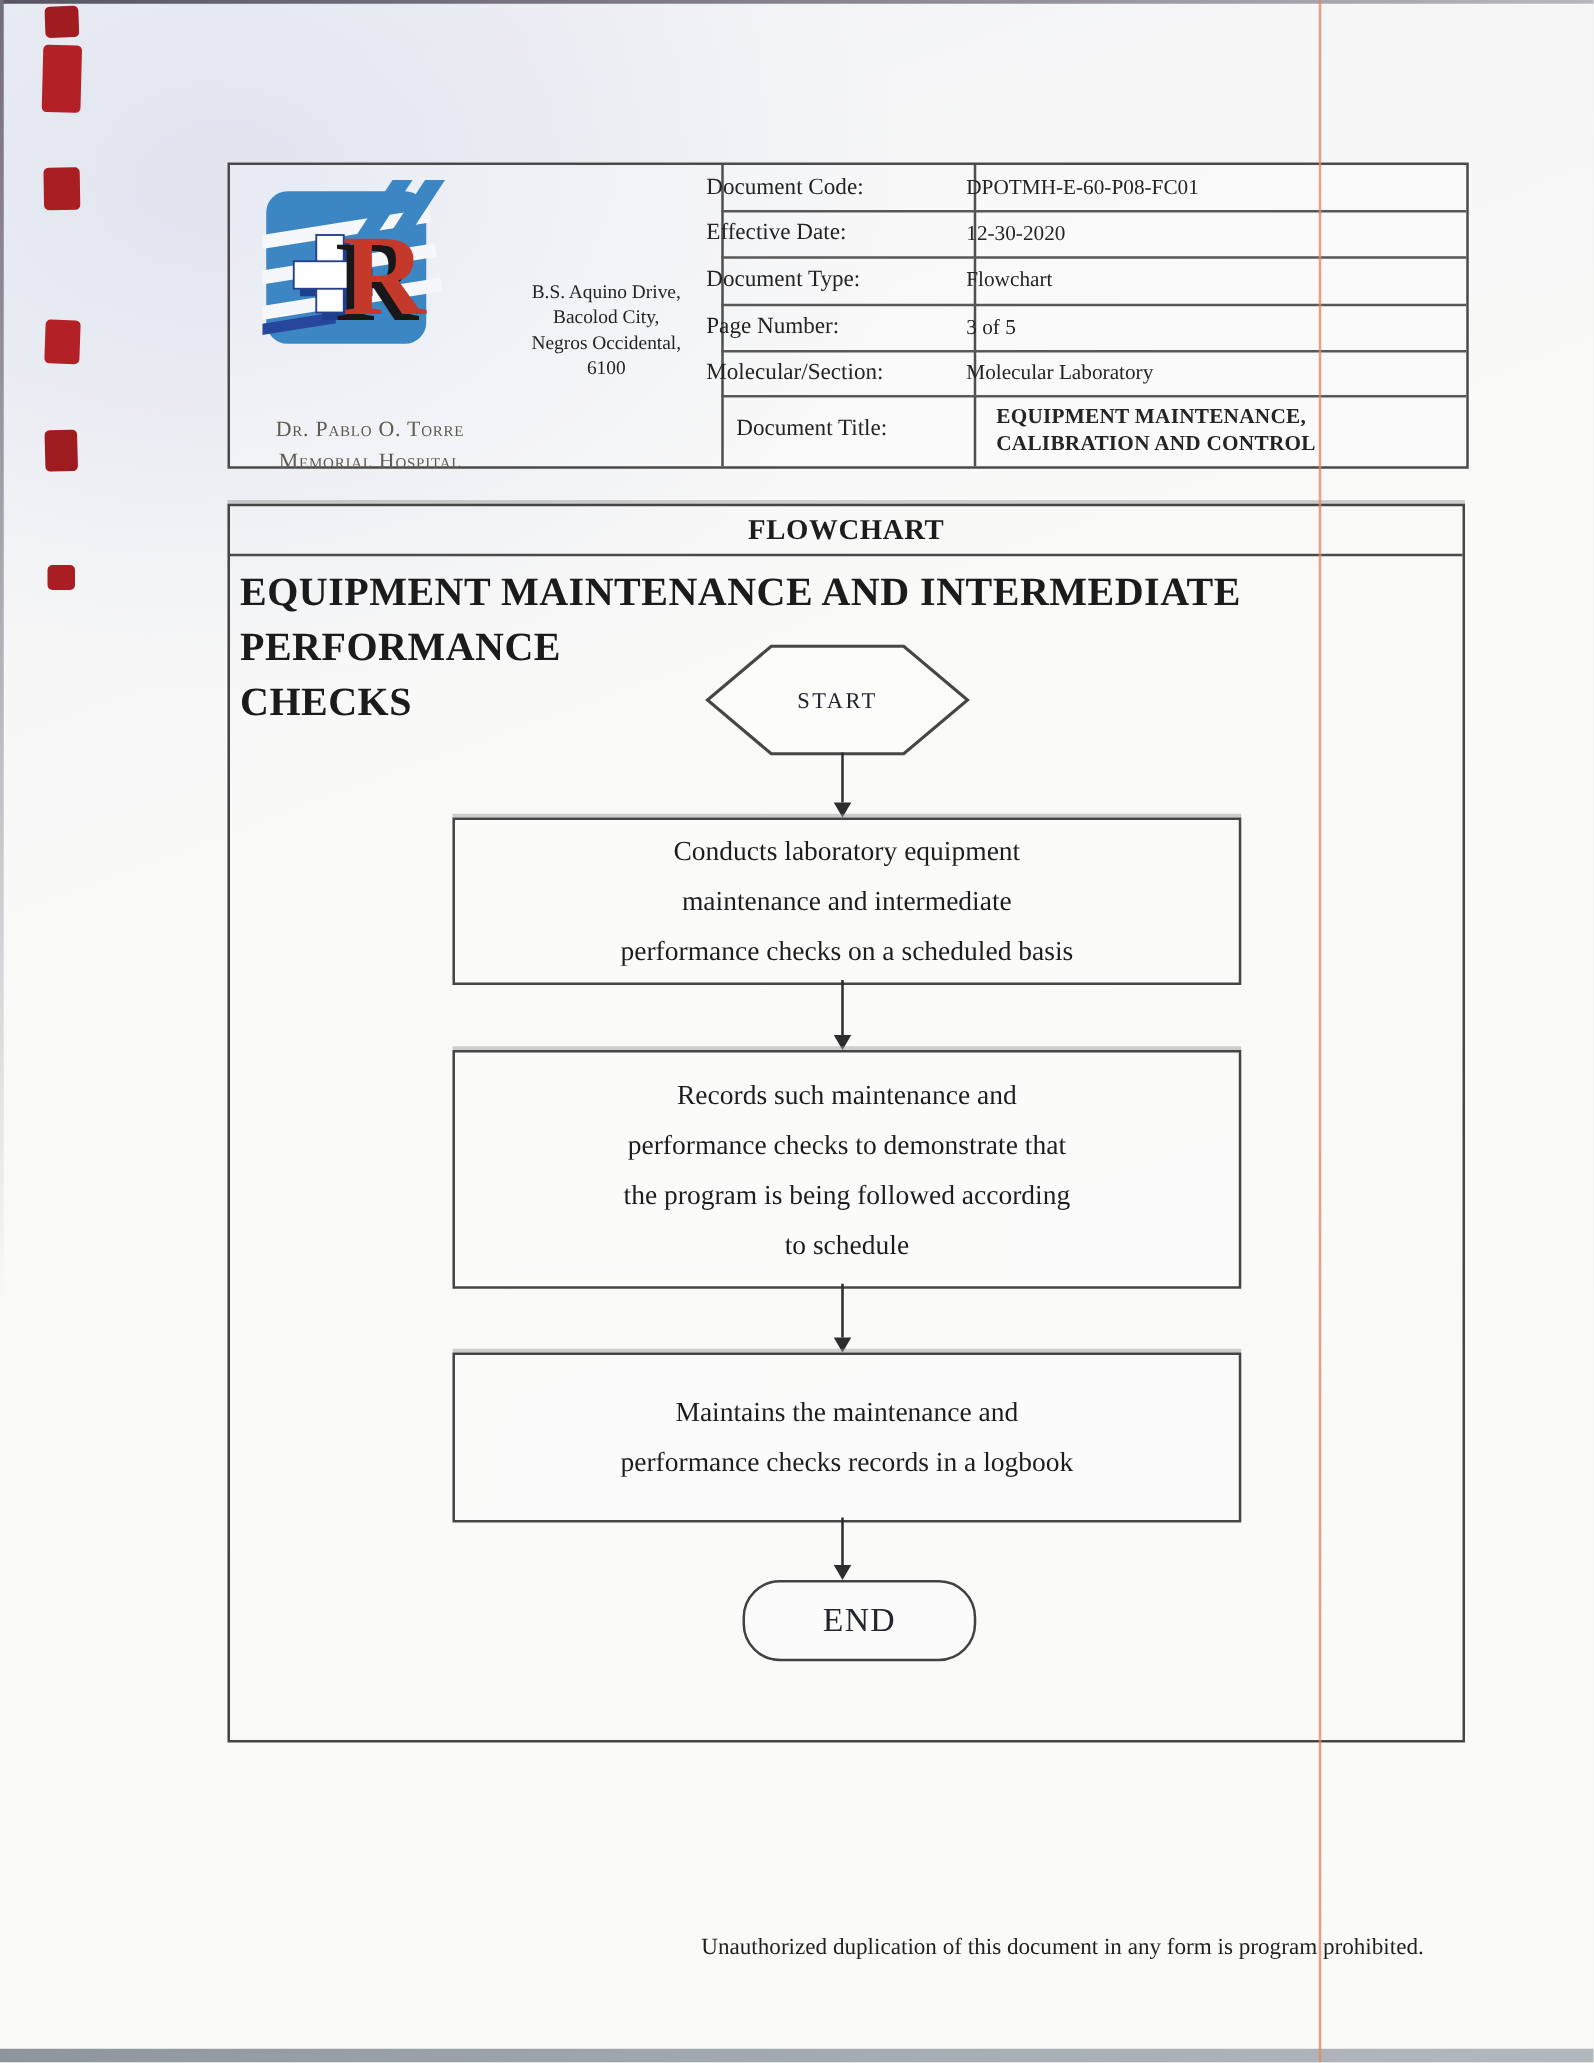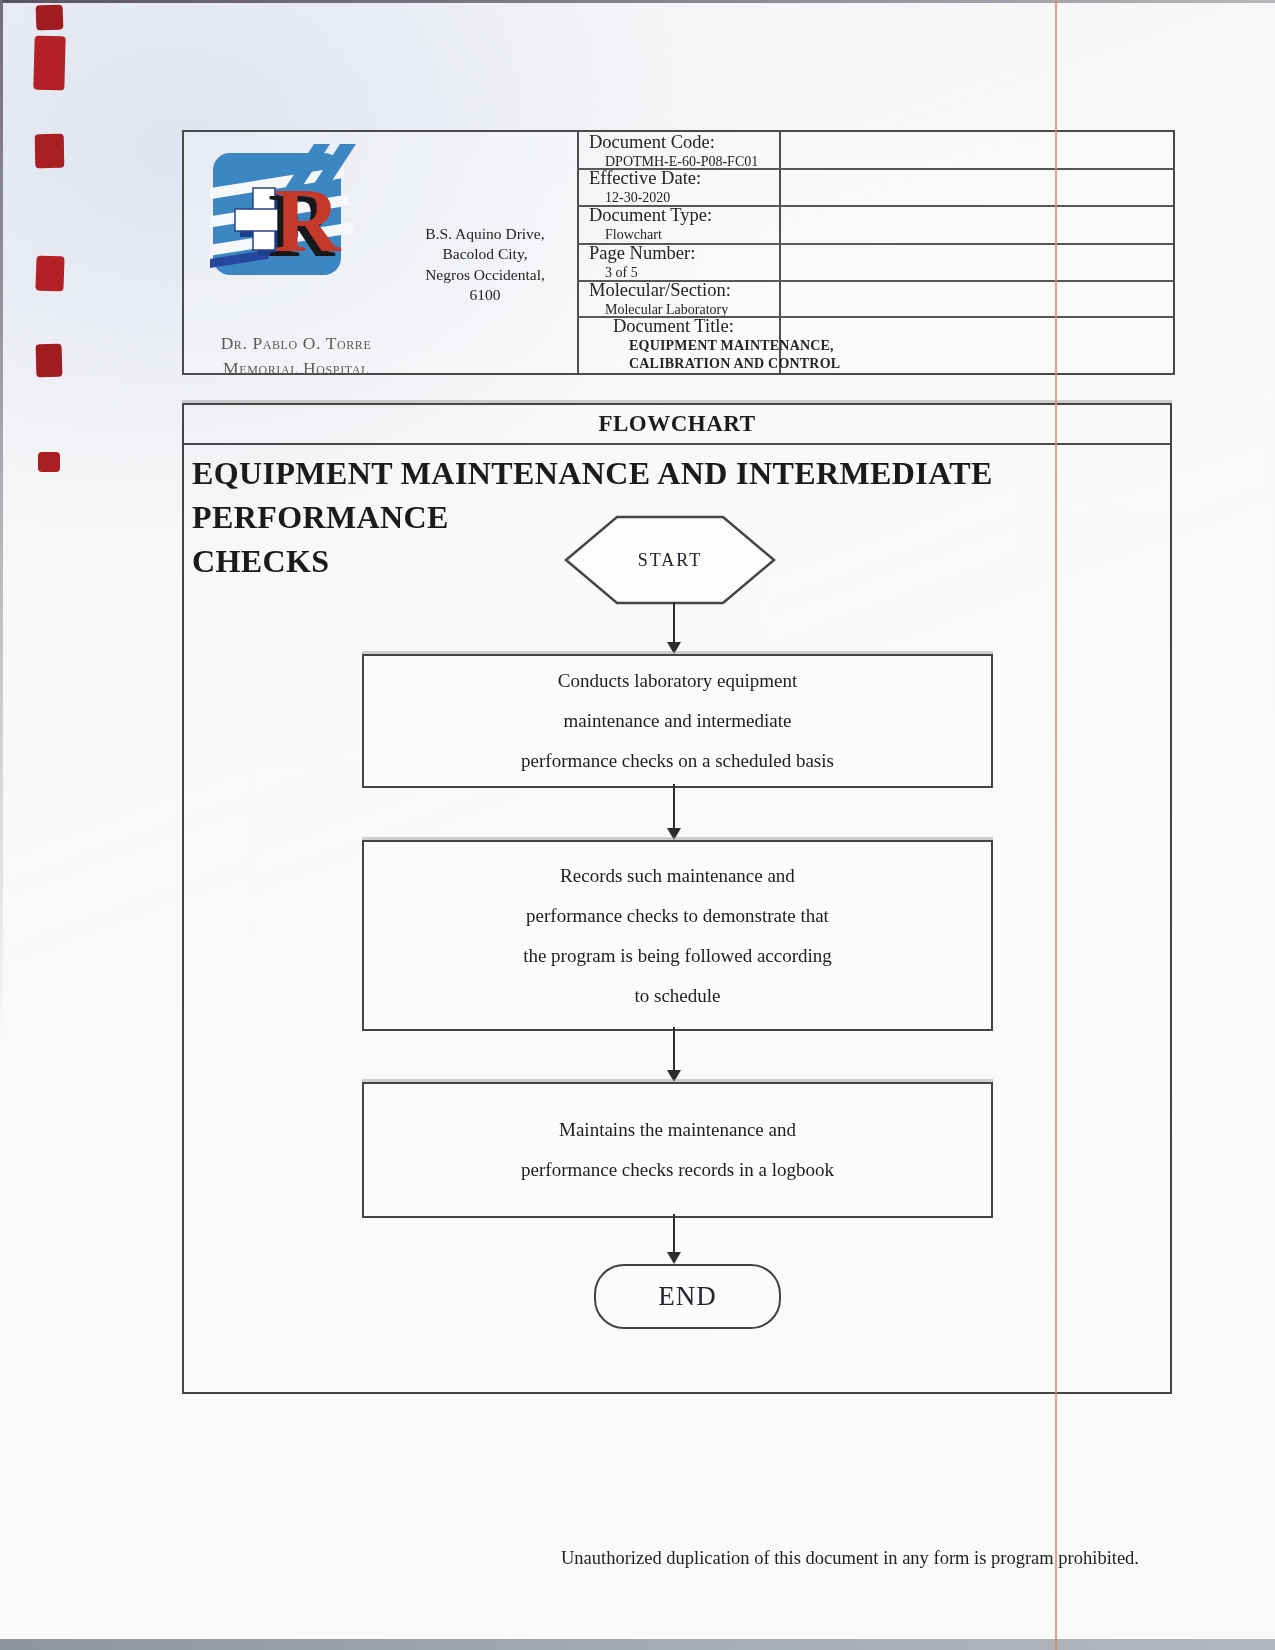--- a/index.html
+++ b/index.html
@@ -19,23 +19,23 @@
   .band-bottom{position:absolute;left:0;bottom:0;width:100%;height:11px;
     background:linear-gradient(to right,#8f959c,#a6acb3 55%,#b3b8be);}
   .red-line{position:absolute;top:0;width:2px;height:1650px;background:#e08a63;opacity:.8;z-index:50;}
   .stamp{position:absolute;border-radius:4px;z-index:60;}
 
   
   .header-table{position:absolute;left:182px;top:130px;width:989px;height:241px;
     border:2px solid #4a4a4a;background:rgba(255,255,255,0.25);}
   .vline{position:absolute;top:0;height:100%;width:2px;background:#4f4f4f;}
   .hline{position:absolute;left:393px;right:0;height:2px;background:#585858;}
-  .trow{position:absolute;left:405px;width:578px;display:flex;flex-direction:column;}
+  .trow{position:absolute;left:381px;width:578px;display:flex;align-items:center;}
   .tlabel{width:192px;font-size:18.5px;color:#242424;flex-shrink:0;}
-  .tvalue{margin-left:16px;font-size:14px;color:#242424;white-space:pre-line;line-height:1.25;}
+  .tvalue{margin-left:16px;font-size:17px;color:#242424;white-space:pre-line;line-height:1.25;}
   .tvalue.bold{font-weight:bold;letter-spacing:0.2px;}
 
   .logo-cell{position:absolute;left:0;top:0;width:393px;height:100%;}
   .hospital-name{position:absolute;left:4px;top:163px;width:216px;text-align:center;
     font-variant:small-caps;font-size:17.5px;line-height:1.45;color:#5f5b53;letter-spacing:0.6px;white-space:pre-line;margin-top:36px;}
   .address{position:absolute;left:213px;top:92px;width:176px;text-align:center;
     font-size:15.5px;line-height:1.32;color:#242424;white-space:pre-line;}
 
   
   .flowbox{position:absolute;left:182px;top:403px;width:986px;height:987px;
@@ -43,21 +43,21 @@
   .flow-title{position:absolute;left:0;top:0;width:100%;height:38px;border-bottom:2px solid #4a4a4a;
     display:flex;align-items:center;justify-content:center;font-weight:bold;font-size:23px;letter-spacing:0.5px;color:#1c1c1c;}
   .flow-subtitle{position:absolute;left:8px;top:46px;width:850px;font-weight:bold;font-size:32px;
     letter-spacing:0.4px;line-height:1.38;color:#1b1b1b;white-space:pre-line;}
   .hexagon{position:absolute;left:380px;top:110px;width:212px;height:90px;}
   .hex-label{position:absolute;left:380px;top:110px;width:212px;height:90px;display:flex;align-items:center;
     justify-content:center;font-size:18px;letter-spacing:2px;color:#22242e;}
   .pbox{position:absolute;left:178px;width:627px;border:2px solid #454545;background:rgba(252,252,251,0.6);
     box-shadow:0 -3px 0 rgba(150,150,150,0.45);
     display:flex;align-items:center;justify-content:center;text-align:center;
-    font-size:19px;line-height:40px;color:#1d1d1d;white-space:pre-line;}
+    font-size:22px;line-height:40px;color:#1d1d1d;white-space:pre-line;}
   .endcap{position:absolute;left:410px;top:859px;width:183px;height:61px;border:2px solid #424242;
     border-radius:30px;display:flex;align-items:center;justify-content:center;
     font-size:27px;letter-spacing:1px;color:#22242e;background:rgba(252,252,251,0.6);}
   .arrow{position:absolute;left:489px;width:2px;background:#2d2d2d;}
   .arrow::after{content:"";position:absolute;left:-6px;bottom:-12px;
     border-left:7px solid transparent;border-right:7px solid transparent;border-top:12px solid #2d2d2d;}
 
   .footer-note{position:absolute;left:520px;top:1548px;width:660px;text-align:center;
     font-size:18.5px;color:#1f1f1f;}
 </style>

